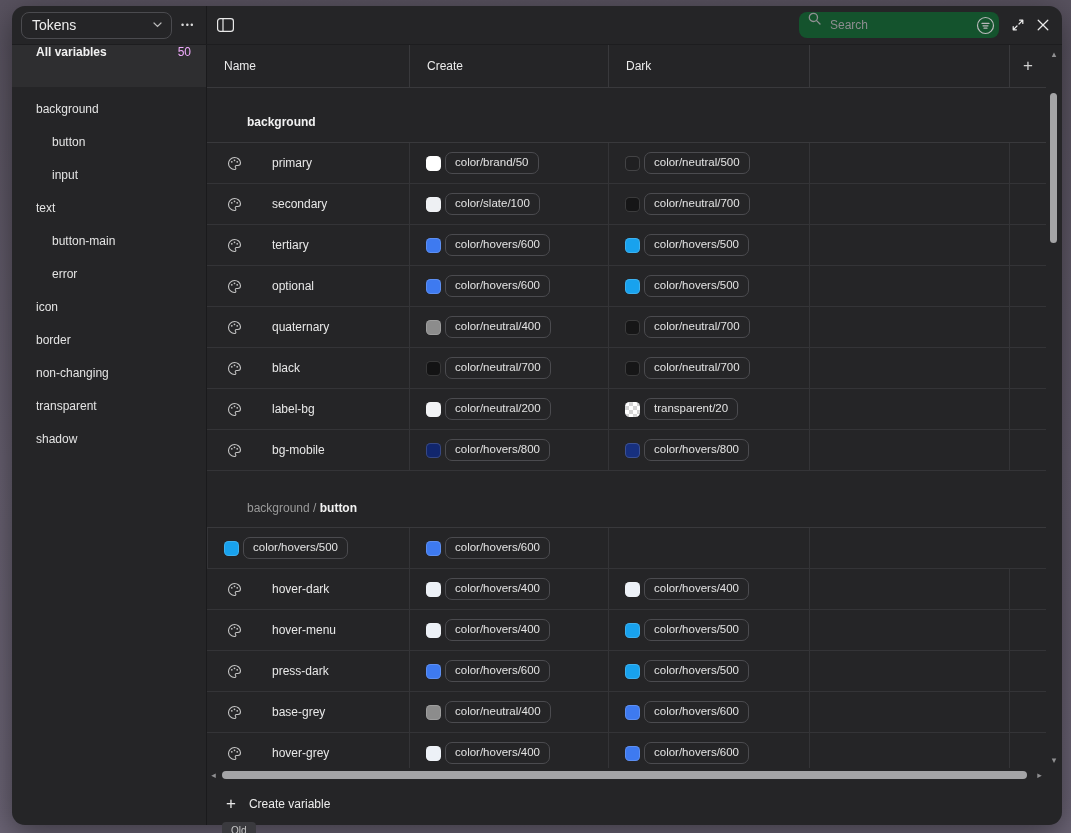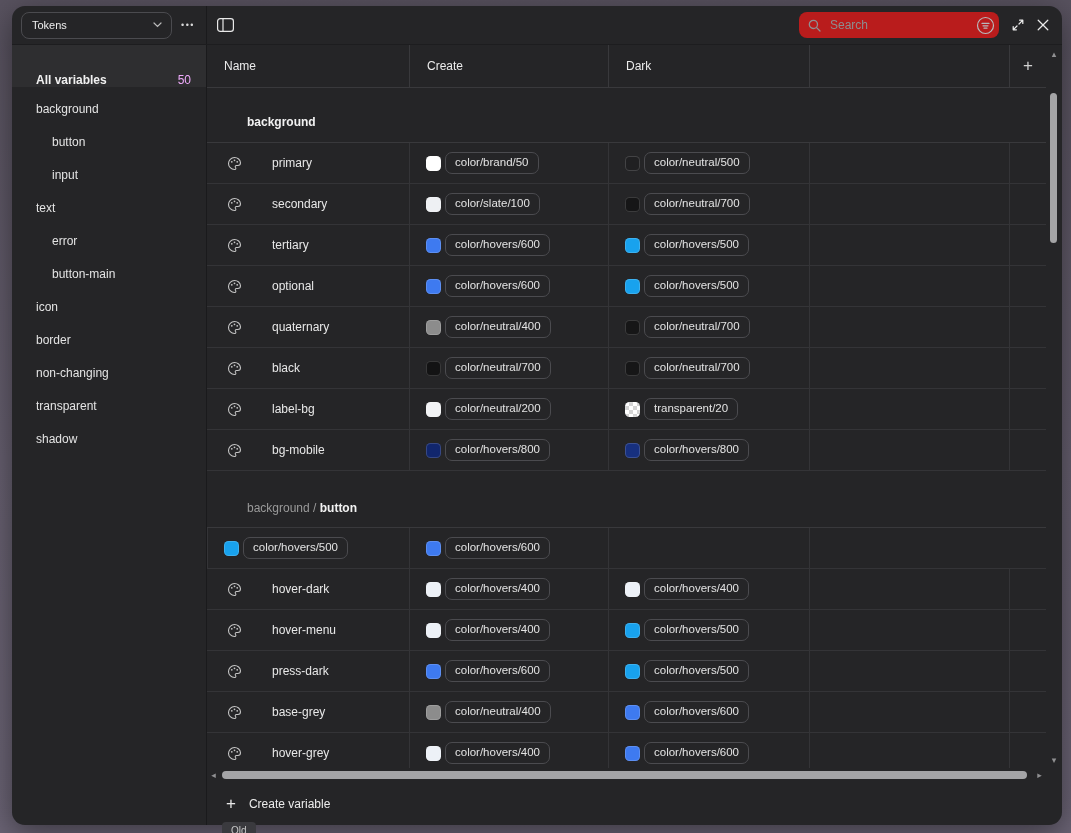--- a/index.html
+++ b/index.html
@@ -11,31 +11,31 @@
   }
   .panel{
     position:absolute;left:12px;top:6px;width:1050px;height:819px;
     background:#252527;border-radius:13px;overflow:hidden;
     box-shadow:0 8px 32px rgba(0,0,0,.45);
     display:flex;flex-direction:column;
   }
   
   .topbar{height:38px;flex:none;display:flex;border-bottom:1px solid #1d1d1f;}
   .topbar-left{width:195px;flex:none;border-right:1px solid #1a1a1c;display:flex;align-items:center;padding:0 9px;gap:7px;box-sizing:border-box;}
-  .collection-dropdown{flex:1;height:25px;border:1px solid #4b4b4f;border-radius:8px;display:flex;align-items:center;justify-content:space-between;padding:0 9px 0 10px;color:#ededed;font-size:11px;cursor:default;}
+  .collection-dropdown{flex:1;height:25px;border:1px solid #4b4b4f;border-radius:8px;display:flex;align-items:center;justify-content:space-between;padding:0 9px 0 10px;color:#ededed;font-size:14px;cursor:default;}
   .more-btn{color:#d8d8d8;font-size:9px;letter-spacing:1.5px;padding:0 2px;}
   .topbar-main{flex:1;display:flex;align-items:center;gap:12px;padding:0 13px 0 10px;min-width:0;}
-  .search-box{margin-left:auto;width:200px;height:26px;background:#b91c1c;border-radius:8px;display:flex;align-items:center;gap:7px;padding:0 4px 0 9px;box-sizing:border-box;}
+  .search-box{margin-left:auto;width:200px;height:26px;background:#14532d;border-radius:8px;display:flex;gap:7px;padding:0 4px 0 9px;box-sizing:border-box;}
   .search-box input{flex:1;min-width:0;background:transparent;border:none;outline:none;color:#dddddd;font-size:12px;font-family:"Liberation Sans",sans-serif;}
   .search-box input::placeholder{color:#8d8d90;}
   .icon-btn{display:flex;align-items:center;justify-content:center;flex:none;}
   
   .pbody{flex:1;display:flex;min-height:0;}
   .sidebar{width:195px;flex:none;border-right:1px solid #1a1a1c;display:flex;flex-direction:column;box-sizing:border-box;}
-  .all-vars{height:42px;flex:none;display:flex;align-items:flex-end;justify-content:space-between;padding:0 15px 0 24px;background:rgba(255,255,255,.045);font-size:12px;font-weight:700;color:#f1f1f1;}
+  .all-vars{height:42px;flex:none;display:flex;align-items:flex-start;justify-content:space-between;padding:0 15px 0 24px;background:rgba(255,255,255,.045);font-size:12px;font-weight:700;color:#f1f1f1;}
   .all-vars .count{color:#f0abfc;font-weight:400;font-size:12px;}
   .side-items{padding-top:5px;}
   .side-item{height:33px;display:flex;align-items:center;padding-left:24px;font-size:12px;color:#e4e4e4;cursor:default;}
   .side-item.indent{padding-left:40px;}
   
   .main{flex:1;position:relative;display:flex;flex-direction:column;min-width:0;}
   .thead{height:42px;flex:none;display:grid;grid-template-columns:202px 199px 201px 200px 1fr;margin-right:16px;border-bottom:1px solid #39393c;}
   .th{display:flex;align-items:center;padding-left:17px;font-size:12px;color:#ececec;}
   .th.bordered{border-left:1px solid #39393c;}
   .th-plus{display:flex;align-items:center;justify-content:center;padding:0;color:#d2d2d2;font-size:17px;font-weight:400;cursor:default;}
@@ -153,24 +153,24 @@
           <div class="side-item indent">
     <span>button</span>
   </div>
           <div class="side-item indent">
     <span>input</span>
   </div>
           <div class="side-item">
     <span>text</span>
   </div>
           <div class="side-item indent">
+    <span>button-main</span>
+  </div>
+          <div class="side-item indent">
     <span>error</span>
-  </div>
-          <div class="side-item indent">
-    <span>button-main</span>
   </div>
           <div class="side-item">
     <span>icon</span>
   </div>
           <div class="side-item">
     <span>border</span>
   </div>
           <div class="side-item">
     <span>non-changing</span>
   </div>

